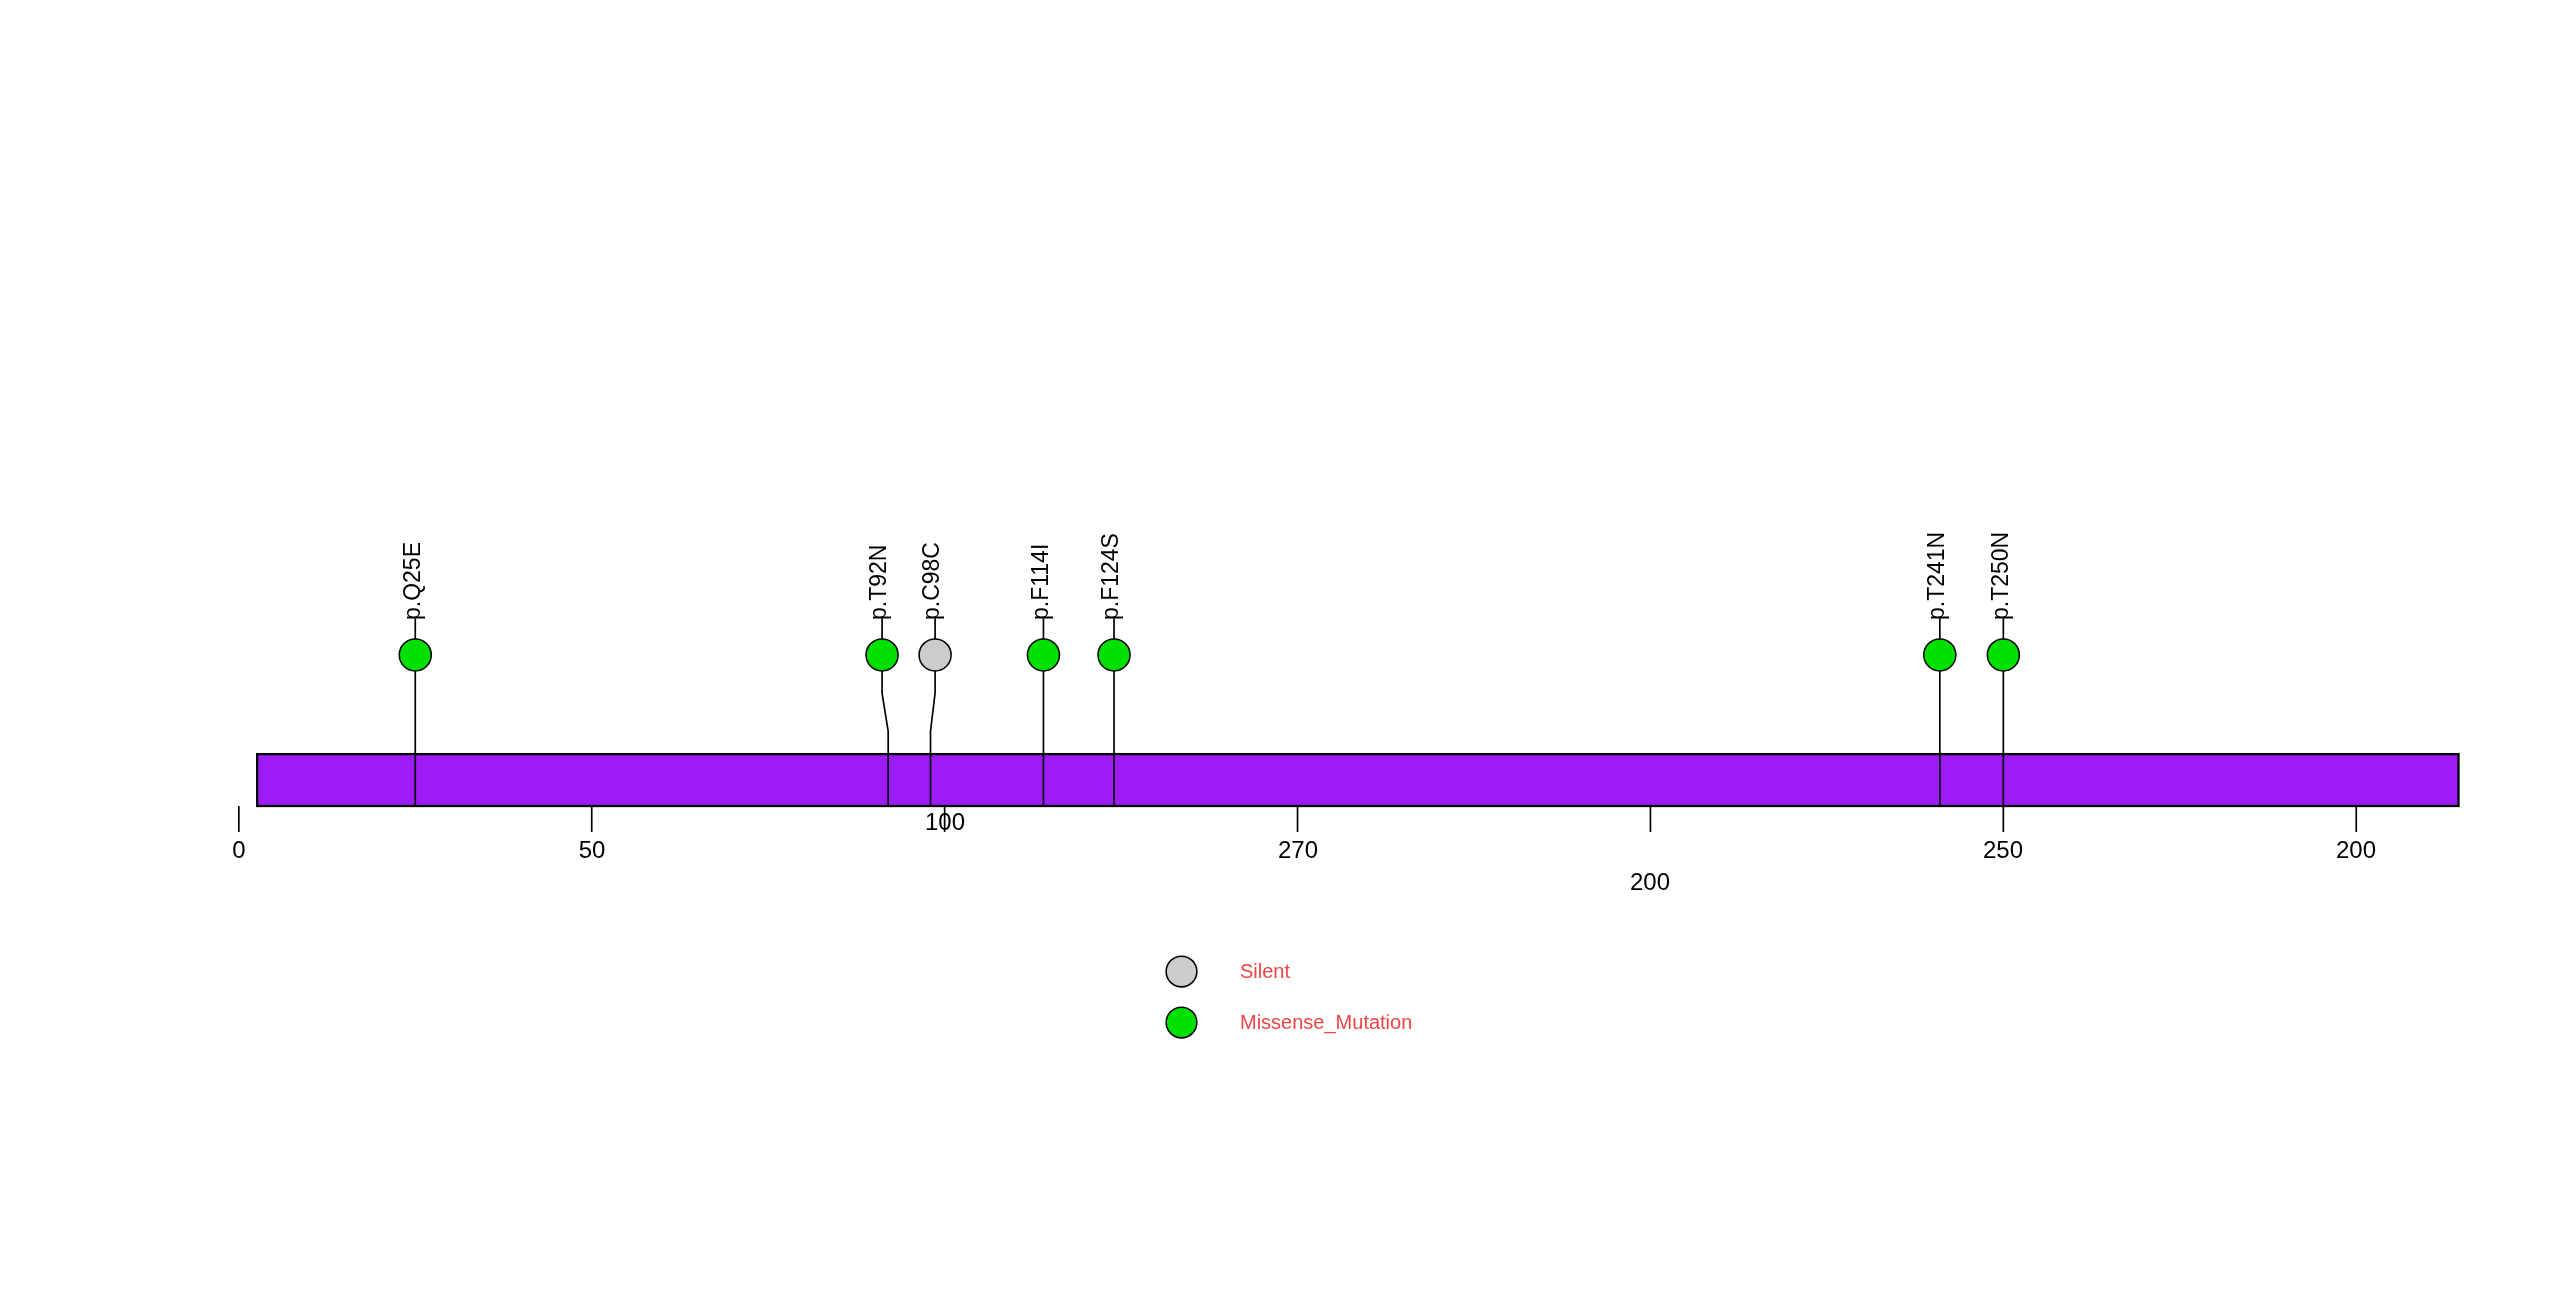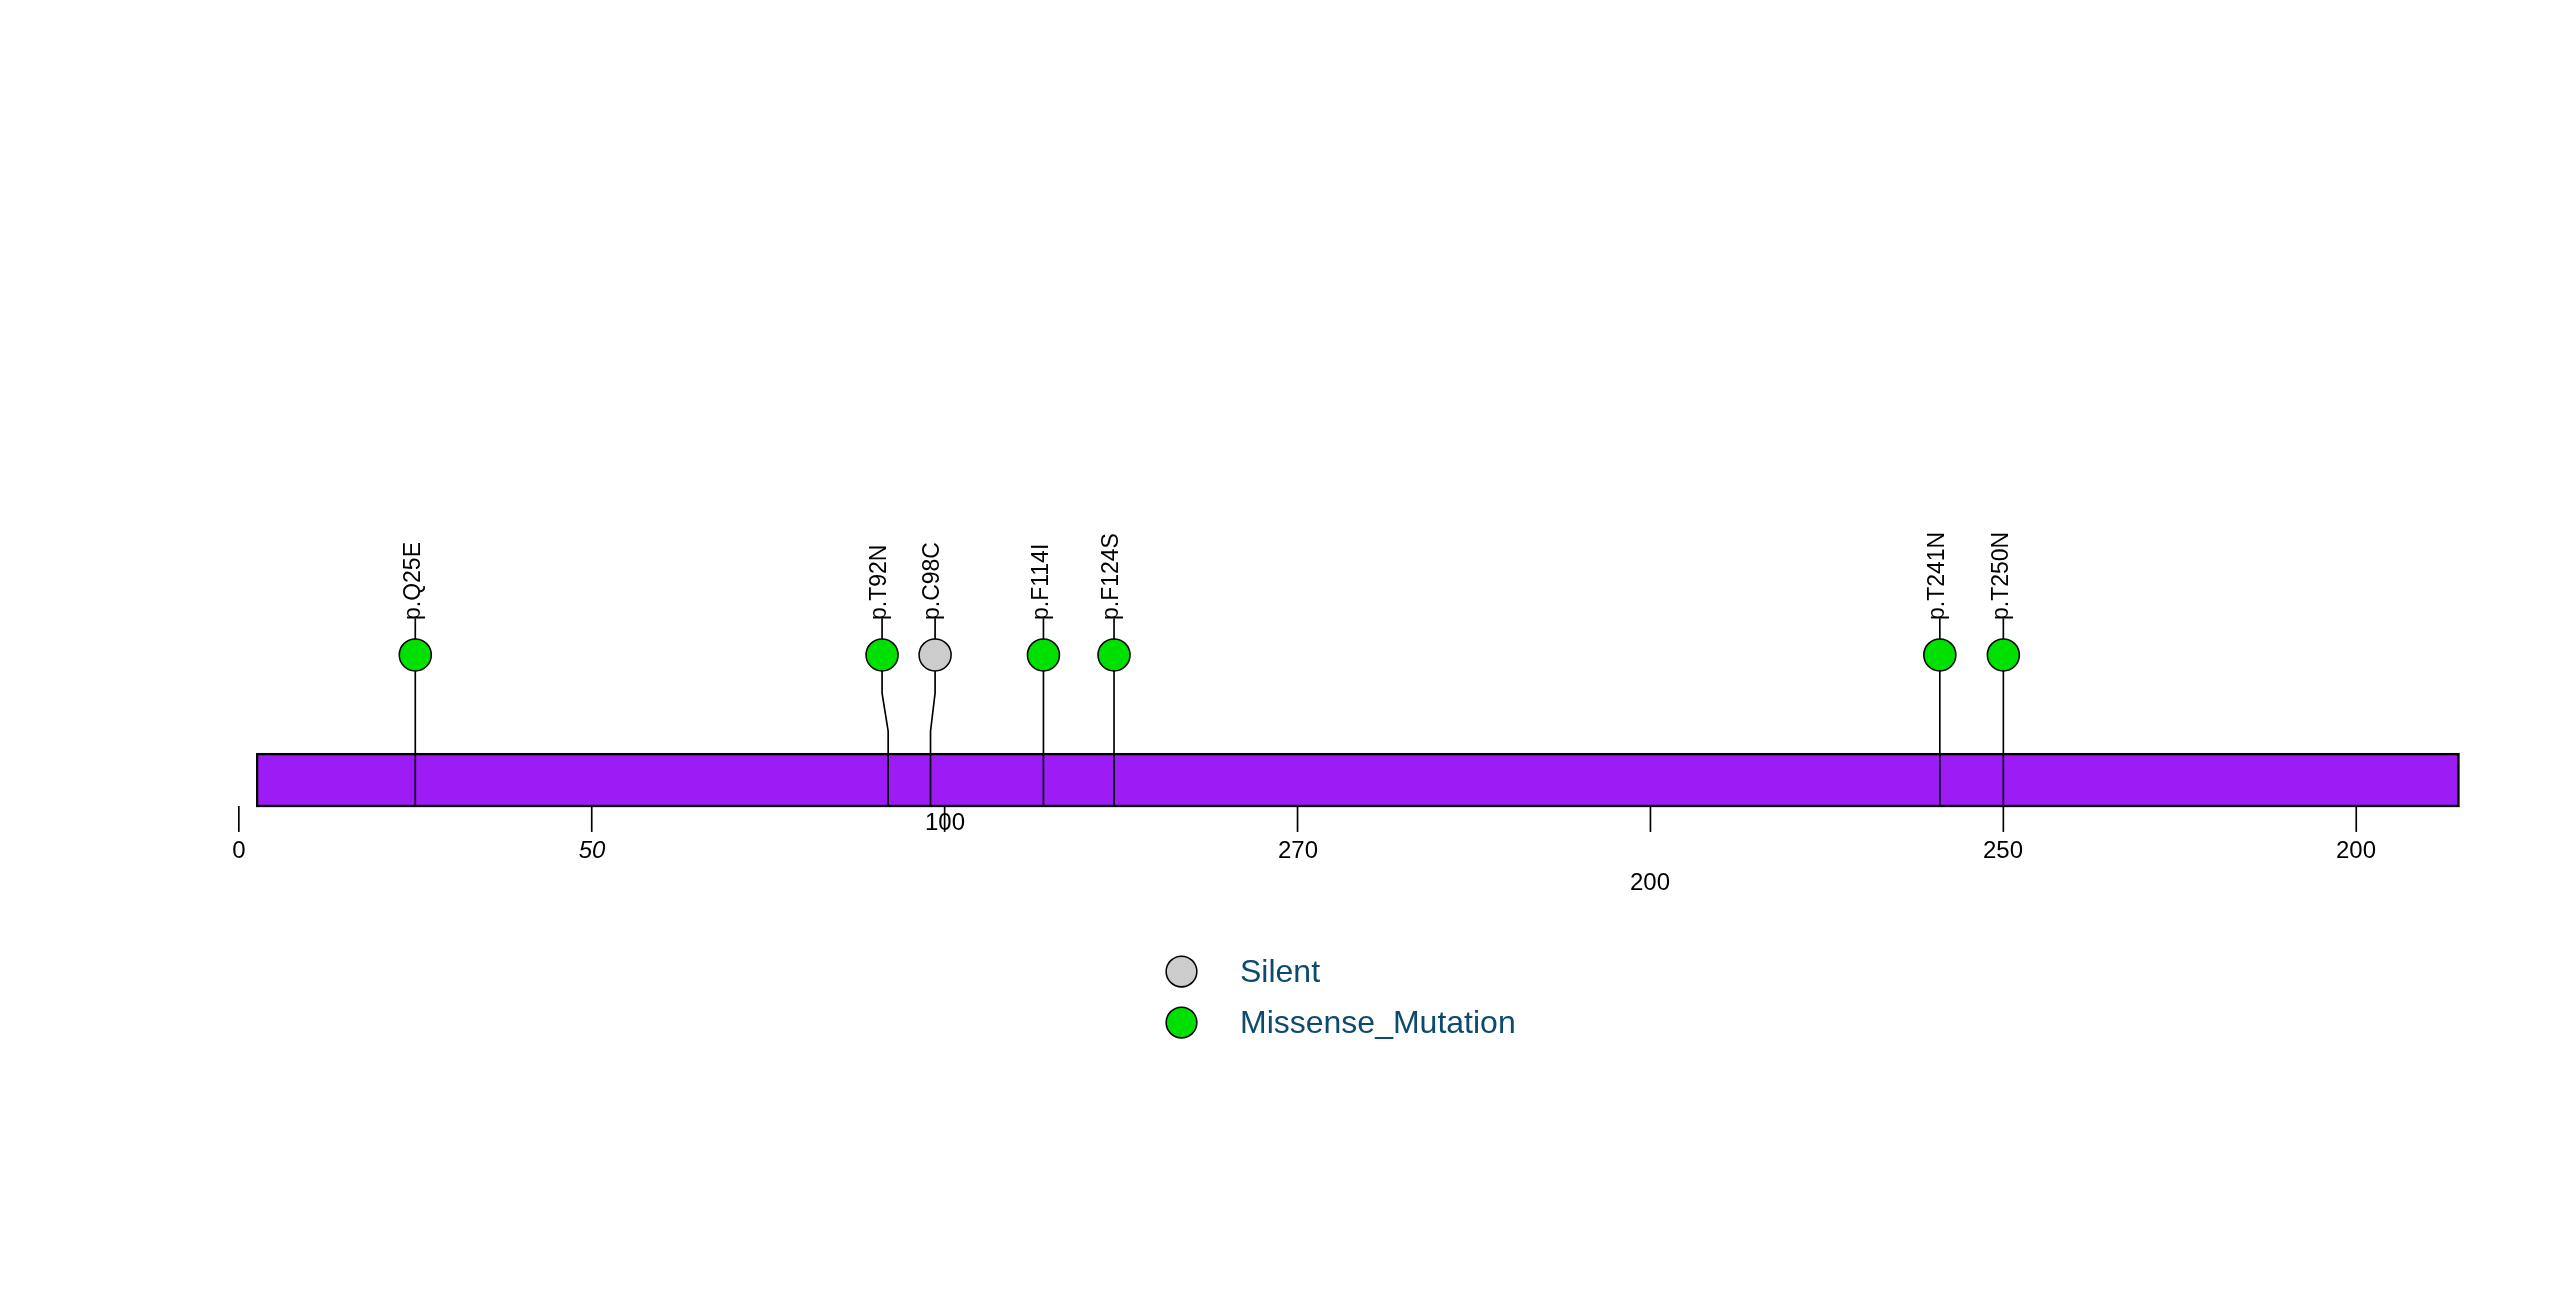--- a/index.html
+++ b/index.html
@@ -53,24 +53,24 @@
     top: 950px;
   }
   .legend-row {
     position: relative;
     height: 51px;
   }
   .legend-label {
     position: absolute;
     left: 80px;
     top: 9.2px;
-    font-size: 32px;
+    font-size: 20px;
     line-height: 24px;
     white-space: nowrap;
-    color: #0c4a6e;
+    color: #ef4444;
   }
 </style>
 </head>
 <body>
 
 <div id="plot">
 
   <svg class="layer" id="vec" width="2576" height="1290" xmlns="http://www.w3.org/2000/svg" viewBox="0 0 3376 1690">
       <path d="M 544.25 810 L 544.25 908 L 544.25 958 L 544.25 1056" fill="none" stroke="#000000" stroke-width="2.2"></path>
       <path d="M 1156 810 L 1156 908 L 1164 958 L 1164 1056" fill="none" stroke="#000000" stroke-width="2.2"></path>
@@ -108,21 +108,21 @@
       <div class="mut-label" style="left: 890px; top: 597px;">p.T92N</div>
       <div class="mut-label" style="left: 943px; top: 597px;">p.C98C</div>
       <div class="mut-label" style="left: 1052px; top: 597px;">p.F114I</div>
       <div class="mut-label" style="left: 1122px; top: 597px;">p.F124S</div>
       <div class="mut-label" style="left: 1948px; top: 597px;">p.T241N</div>
       <div class="mut-label" style="left: 2012px; top: 597px;">p.T250N</div>
     </div>
 
   <div class="layer" id="tick-labels">
       <div class="tick-label" style="left: 239px; top: 838px;">0</div>
-      <div class="tick-label" style="left: 592px; top: 838px; font-style: italic;">50</div>
+      <div class="tick-label" style="left: 592px; top: 838px;">50</div>
       <div class="tick-label" style="left: 945px; top: 810px;">100</div>
       <div class="tick-label" style="left: 1298px; top: 838px;">270</div>
       <div class="tick-label" style="left: 1650px; top: 838px; margin-top: 32px;">200</div>
       <div class="tick-label" style="left: 2003px; top: 838px;">250</div>
       <div class="tick-label" style="left: 2356px; top: 838px;">200</div>
     </div>
 
   <div class="legend" id="legend">
       <div class="legend-row">
         <svg width="43" height="43" style="position:absolute;left:0;top:0;" viewBox="0 0 56 56">

